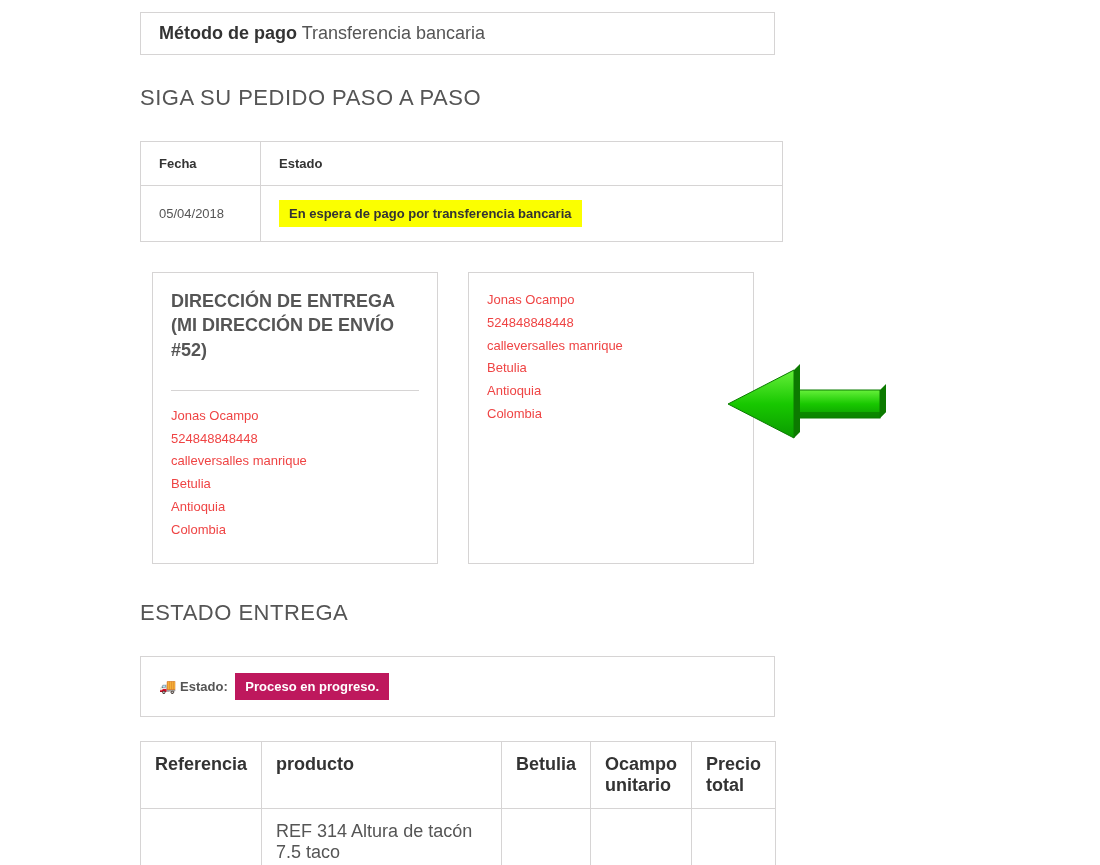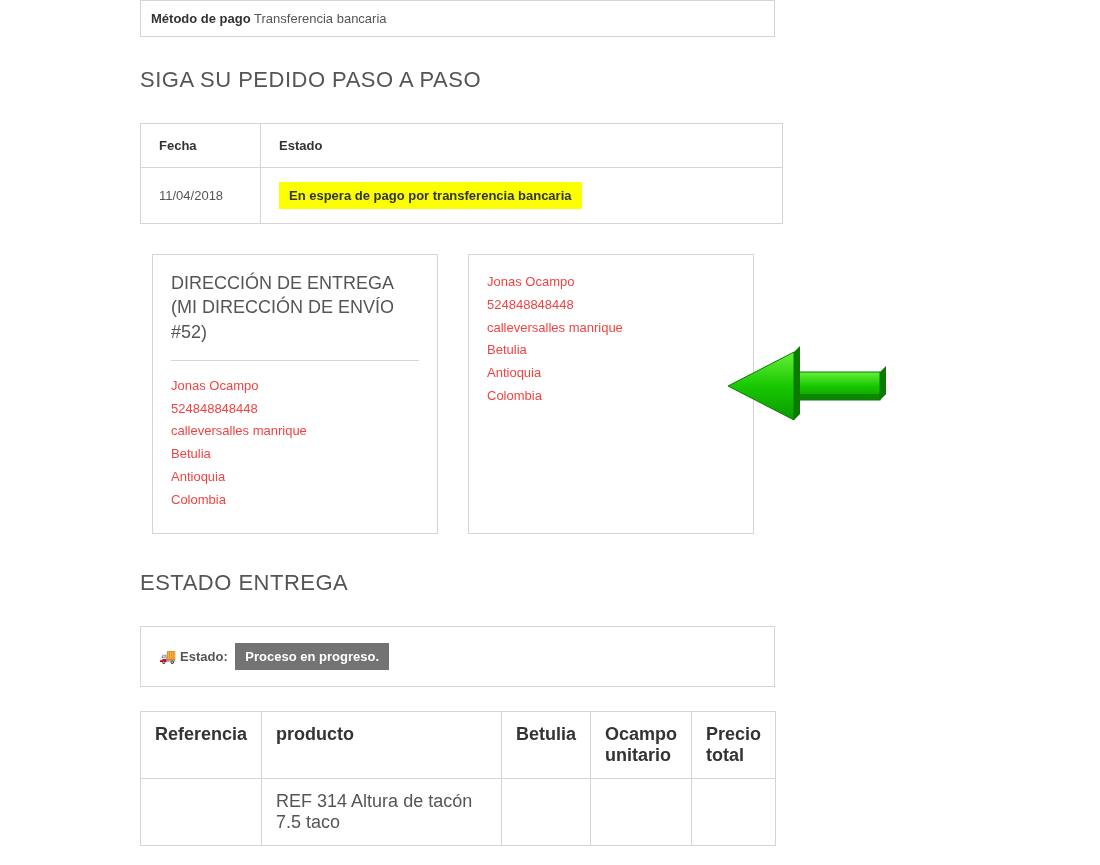--- a/index.html
+++ b/index.html
@@ -4,23 +4,24 @@
   <style>
     * { box-sizing: border-box; margin: 0; padding: 0; }
     body {
       font-family: Arial, Helvetica, sans-serif;
       background: #fff;
       color: #555;
       padding: 0 140px 40px 140px;
     }
     .payment-box {
       border: 1px solid #d6d4d4;
-      padding: 10px 10px;
+      padding: 10px 18px;
       margin-bottom: 30px;
-      font-size: 13px;
+      font-size: 18px;
+      margin-top: 12px;
     }
     .payment-box strong { color: #333; }
     h1.section-title {
       font-size: 22px;
       font-weight: 400;
       color: #555;
       margin: 28px 0 30px 0;
       letter-spacing: 0.5px;
     }
     table.tracking {
@@ -51,22 +52,22 @@
       position: relative;
     }
     .addr-card {
       border: 1px solid #d6d4d4;
       width: 286px;
       padding: 16px 18px 22px 18px;
     }
     .addr-card h3 {
       font-size: 18px;
       color: #555;
-      font-weight: 400;
-      padding-bottom: 16px;
+      font-weight: 700;
+      padding-bottom: 28px;
       border-bottom: 1px solid #d6d4d4;
       margin-bottom: 14px;
       line-height: 1.35;
     }
     .addr-card .line {
       font-size: 13px;
       color: #ef4444;
       line-height: 1.75;
     }
     .arrow-wrap {
@@ -76,21 +77,21 @@
     }
     .status-box {
       border: 1px solid #d6d4d4;
       padding: 16px 18px;
       width: 635px;
       margin-top: 28px;
       font-size: 13px;
     }
     .truck-icon { font-size: 14px; }
     .status-chip {
-      background: #737373;
+      background: #be185d;
       color: #fff;
       font-weight: bold;
       padding: 6px 10px;
       display: inline-block;
       font-size: 13px;
       margin-left: 4px;
     }
     table.products {
       border-collapse: collapse;
       width: 636px;
@@ -118,21 +119,21 @@
 
 <table class="tracking">
   <thead>
     <tr>
       <th style="width:120px;">Fecha</th>
       <th>Estado</th>
     </tr>
   </thead>
   <tbody>
     <tr>
-      <td>11/04/2018</td>
+      <td>05/04/2018</td>
       <td>
         <span class="status-badge">En espera de pago por transferencia bancaria</span>
       </td>
     </tr>
   </tbody>
 </table>
 
 <div class="addr-row">
   <div class="addr-card">
     <h3>DIRECCIÓN DE ENTREGA (MI DIRECCIÓN DE ENVÍO #52)</h3>

